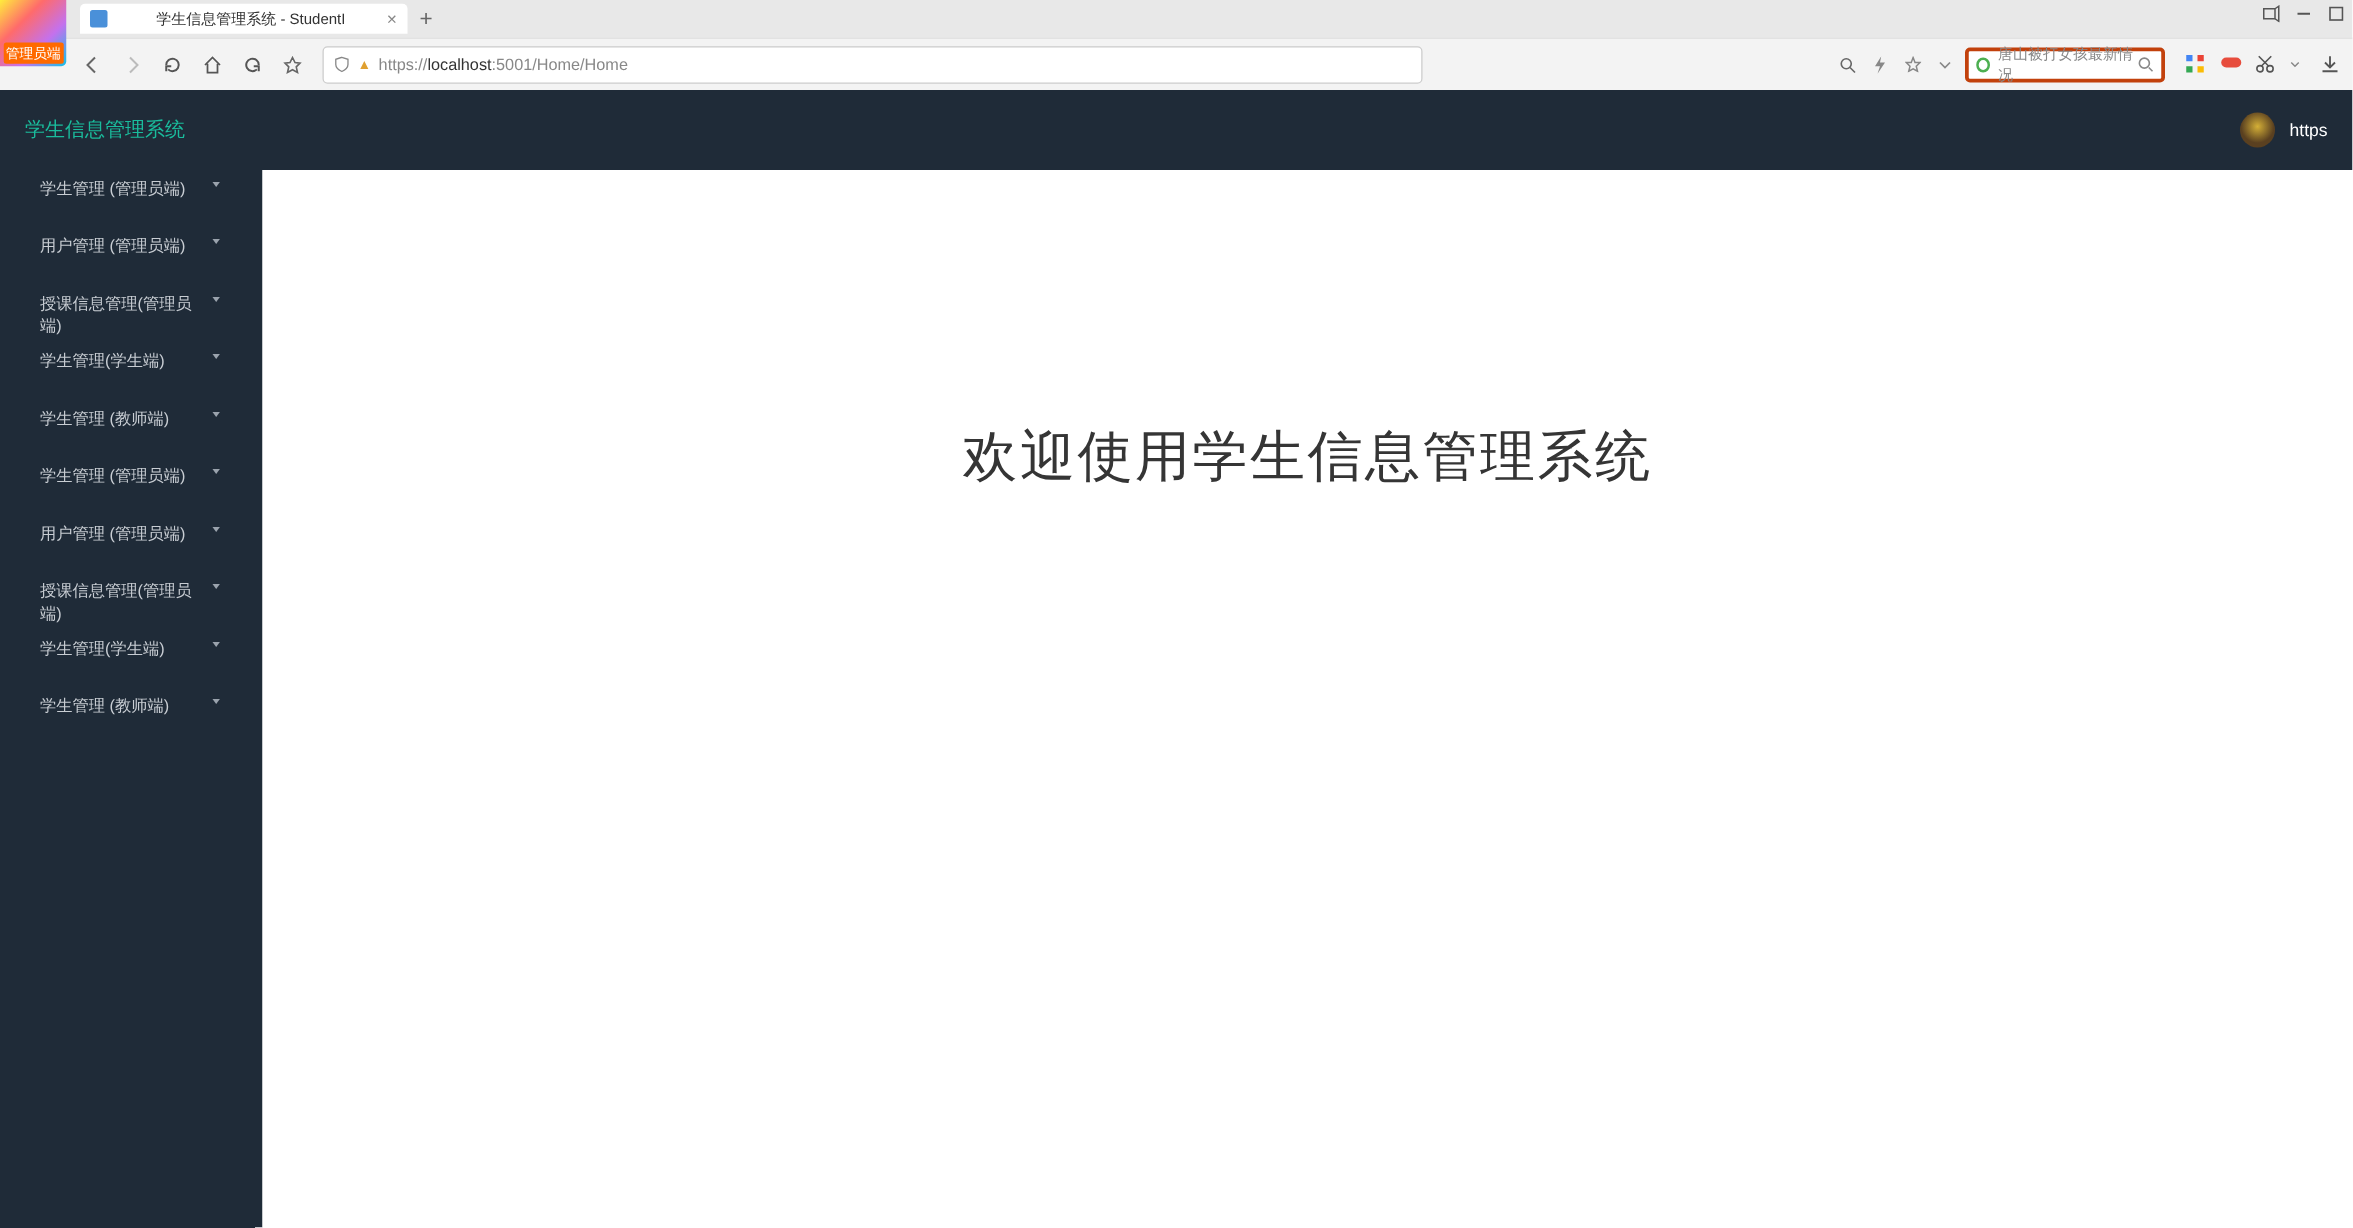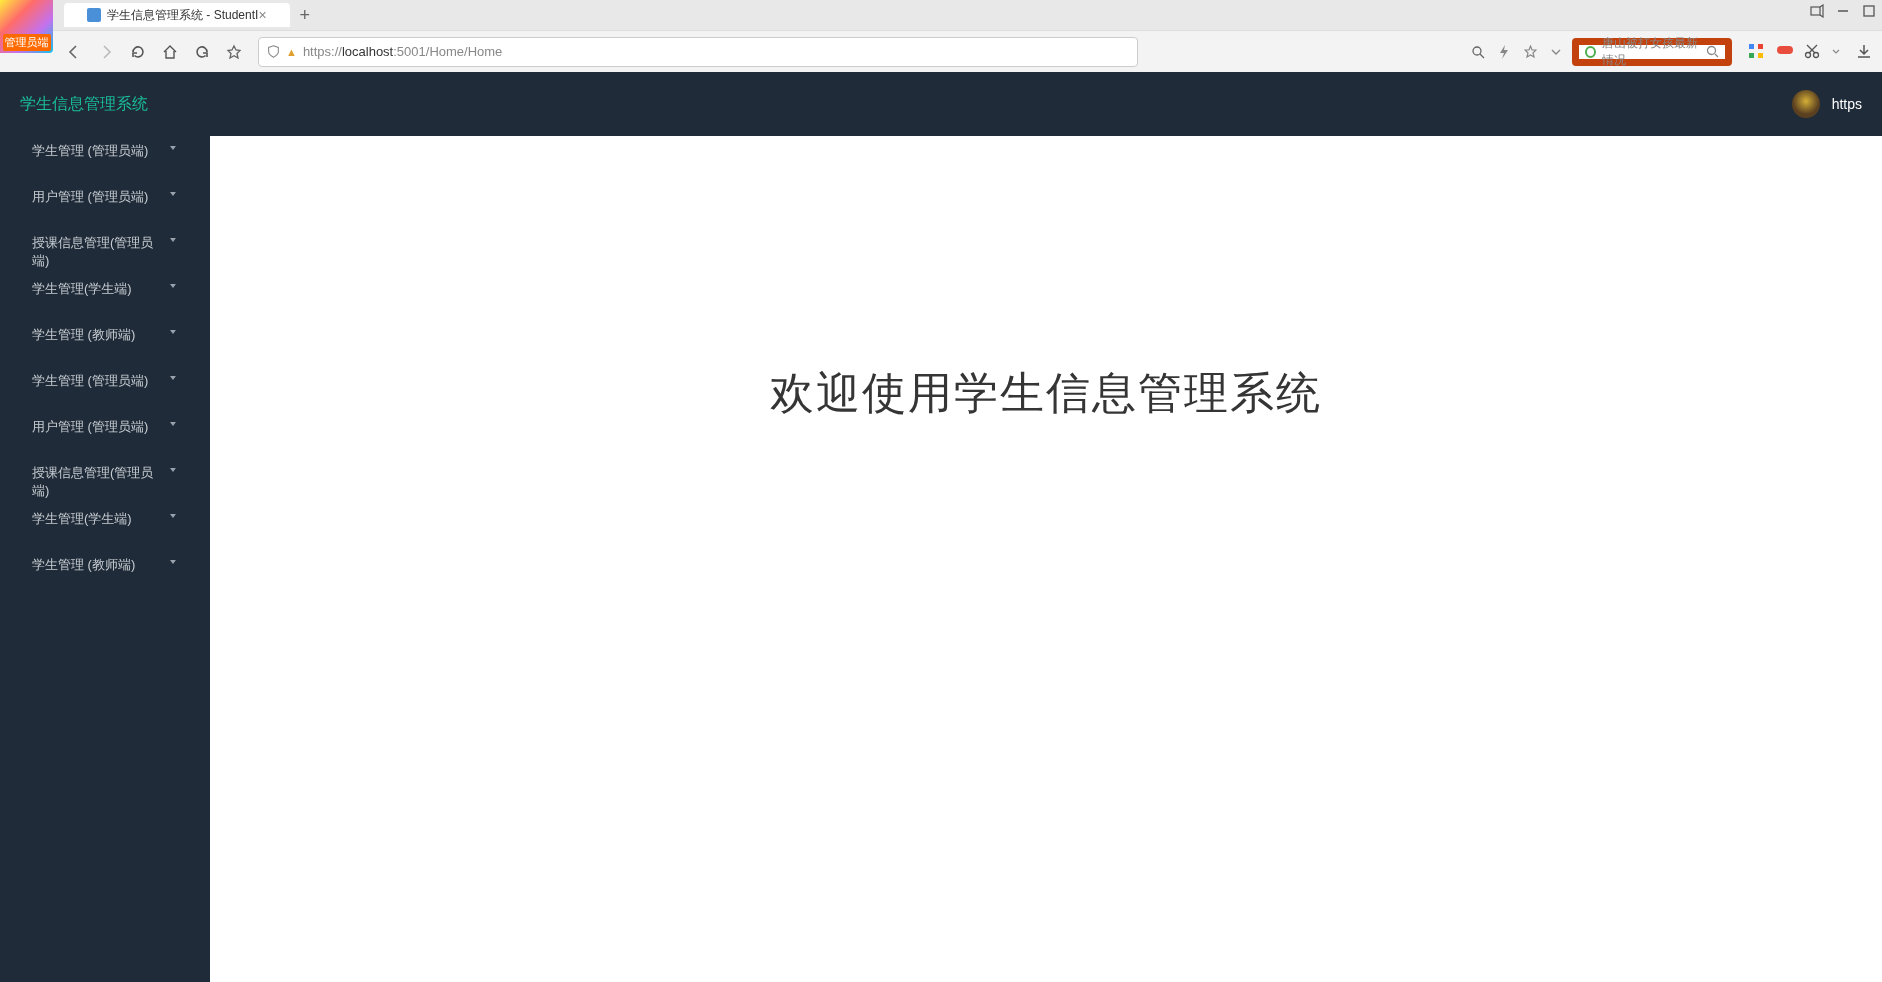--- a/index.html
+++ b/index.html
@@ -3,53 +3,53 @@
 <meta charset="utf-8">
 <style>
   * { margin: 0; padding: 0; box-sizing: border-box; }
   body { font-family: "Microsoft YaHei", Arial, sans-serif; width: 1882px; height: 982px; overflow: hidden; background: #fff; }
 
   
   .browser-chrome { background: #e8e8e8; }
   .tab-strip { height: 30px; display: flex; align-items: center; padding: 0 4px; }
   .logo-box { width: 53px; height: 53px; position: absolute; top: 0; left: 0; z-index: 10; background: linear-gradient(135deg,#ffec3d 0%,#ff6b6b 33%,#c471ed 66%,#12c2e9 100%); border-radius: 0 0 4px 0; display:flex; align-items:flex-end; justify-content:center;}
   .logo-badge { background:#ff6a00; color:#fff; font-size:11px; padding:1px 2px; border-radius:2px; margin-bottom:2px;}
-  .tab { margin-left: 60px; height: 24px; background: #fff; border-radius: 4px 4px 0 0; display: flex; align-items: center; padding: 0 23px; font-size: 12px; color: #333; min-width: 170px; }
+  .tab { margin-left: 60px; height: 24px; background: #fff; border-radius: 4px 4px 0 0; display: flex; align-items: center; padding: 0 8px; font-size: 12px; color: #333; min-width: 170px; gap: 33px; }
   .tab .favicon { width: 14px; height: 14px; margin-right: 6px; display:inline-block; background:#4a90d9; border-radius:2px;}
   .tab .close { margin-left: auto; font-size: 14px; color:#888; cursor:pointer;}
   .new-tab { margin-left: 10px; color:#666; font-size:18px; cursor:pointer;}
   .addr-bar { height: 42px; display: flex; align-items: center; padding: 0 8px 0 60px; gap: 4px; border-top:1px solid #ddd; background:#f3f3f3;}
   .nav-btn { width: 28px; height: 28px; display:flex; align-items:center; justify-content:center; color:#555; cursor:pointer; border-radius:4px;}
   .url-box { flex: 0 0 880px; height: 30px; background:#fff; border:1px solid #ccc; border-radius:4px; display:flex; align-items:center; padding:0 8px; font-size:13px; margin-left:6px;}
   .url-box .shield { color:#888; margin-right:6px;}
   .url-box .lock { color:#e0a030; margin-right:6px; font-size:11px;}
   .url-text { color:#888; }
   .url-text .host { color:#333;margin-top:24px; }
   .addr-right { margin-left:auto; display:flex; align-items:center; gap:6px;}
   .mini-icon { width:20px; height:20px; display:flex; align-items:center; justify-content:center; color:#666; font-size:13px;}
-  .search-box { width:160px; height:28px; background:#fff; border:7px solid #c2410c; border-radius:4px; display:flex; align-items:center; padding:0 6px; font-size:12px; color:#888;}
+  .search-box { width:160px; height:28px; background:#fff; border:3px solid #c2410c; border-radius:4px; display:flex; align-items:center; padding:0 6px; font-size:12px; color:#888;}
   .search-box .dot { width:12px; height:12px; border:2px solid #4caf50; border-radius:50%; margin-right:6px;}
   .ext-icons { display:flex; gap:10px; margin-left:10px; align-items:center;}
   .ext-icon { width:18px; height:18px; }
   .win-controls { position:absolute; top:4px; right:6px; display:flex; gap:12px;}
   .win-btn { width:14px; height:14px; display:flex; align-items:center; justify-content:center; color:#555; font-size:14px; cursor:pointer;}
 
   
   .app-header { height: 64px; background:#1f2b38; display:flex; align-items:center; padding:0 20px; color:#fff;text-align:center;}
   .app-title { color:#1abc9c; font-size:16px; }
   .user-area { margin-left:auto; display:flex; align-items:center; gap:12px;}
   .avatar { width:28px; height:28px; border-radius:50%; background:radial-gradient(circle at 50% 40%, #d4af37 0%, #5a4020 60%);}
   .username { font-size:14px;}
 
   
   .content-row { display:flex; height: calc(982px - 30px - 42px - 64px);}
   .sidebar { width: 210px; background:#1f2b38; padding-top:6px;}
   .side-item { height:46px; display:flex; align-items:flex-start; justify-content:space-between; padding:0 32px; color:#c8cdd3; font-size:13px; cursor:pointer;}
   .chev { font-size:10px; color:#9aa3ad; transform:scaleY(0.7);}
-  .main { flex:1; background:#fff; display:flex; justify-content:center; padding-top:200px;margin-top:28px;}
+  .main { flex:1; background:#fff; display:flex; justify-content:center; padding-top:200px;}
   .welcome { font-size:44px; color:#353535; font-weight:400; letter-spacing:2px;}
 
   svg { display:block; }
 </style>
 </head>
 <body>
 
 <div class="browser-chrome">
   <div class="logo-box">
     <span class="logo-badge">管理员端</span>

